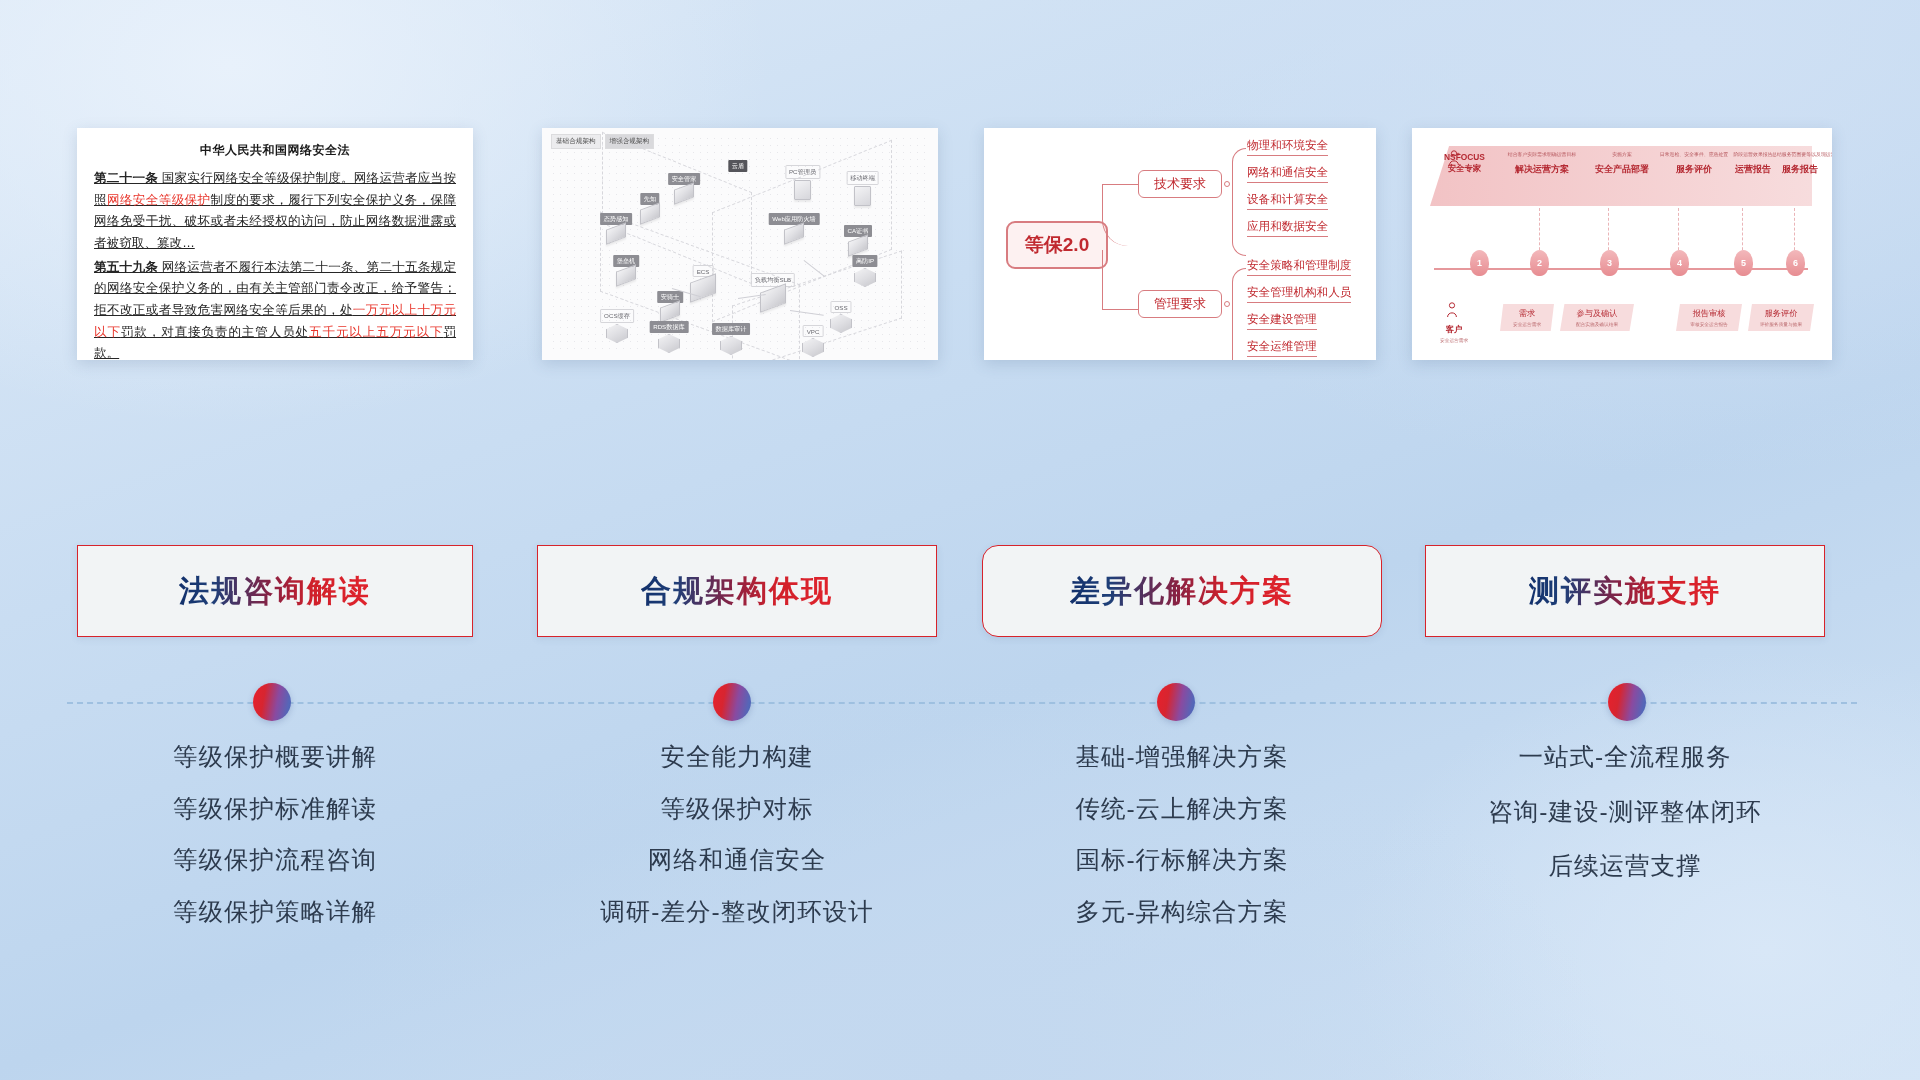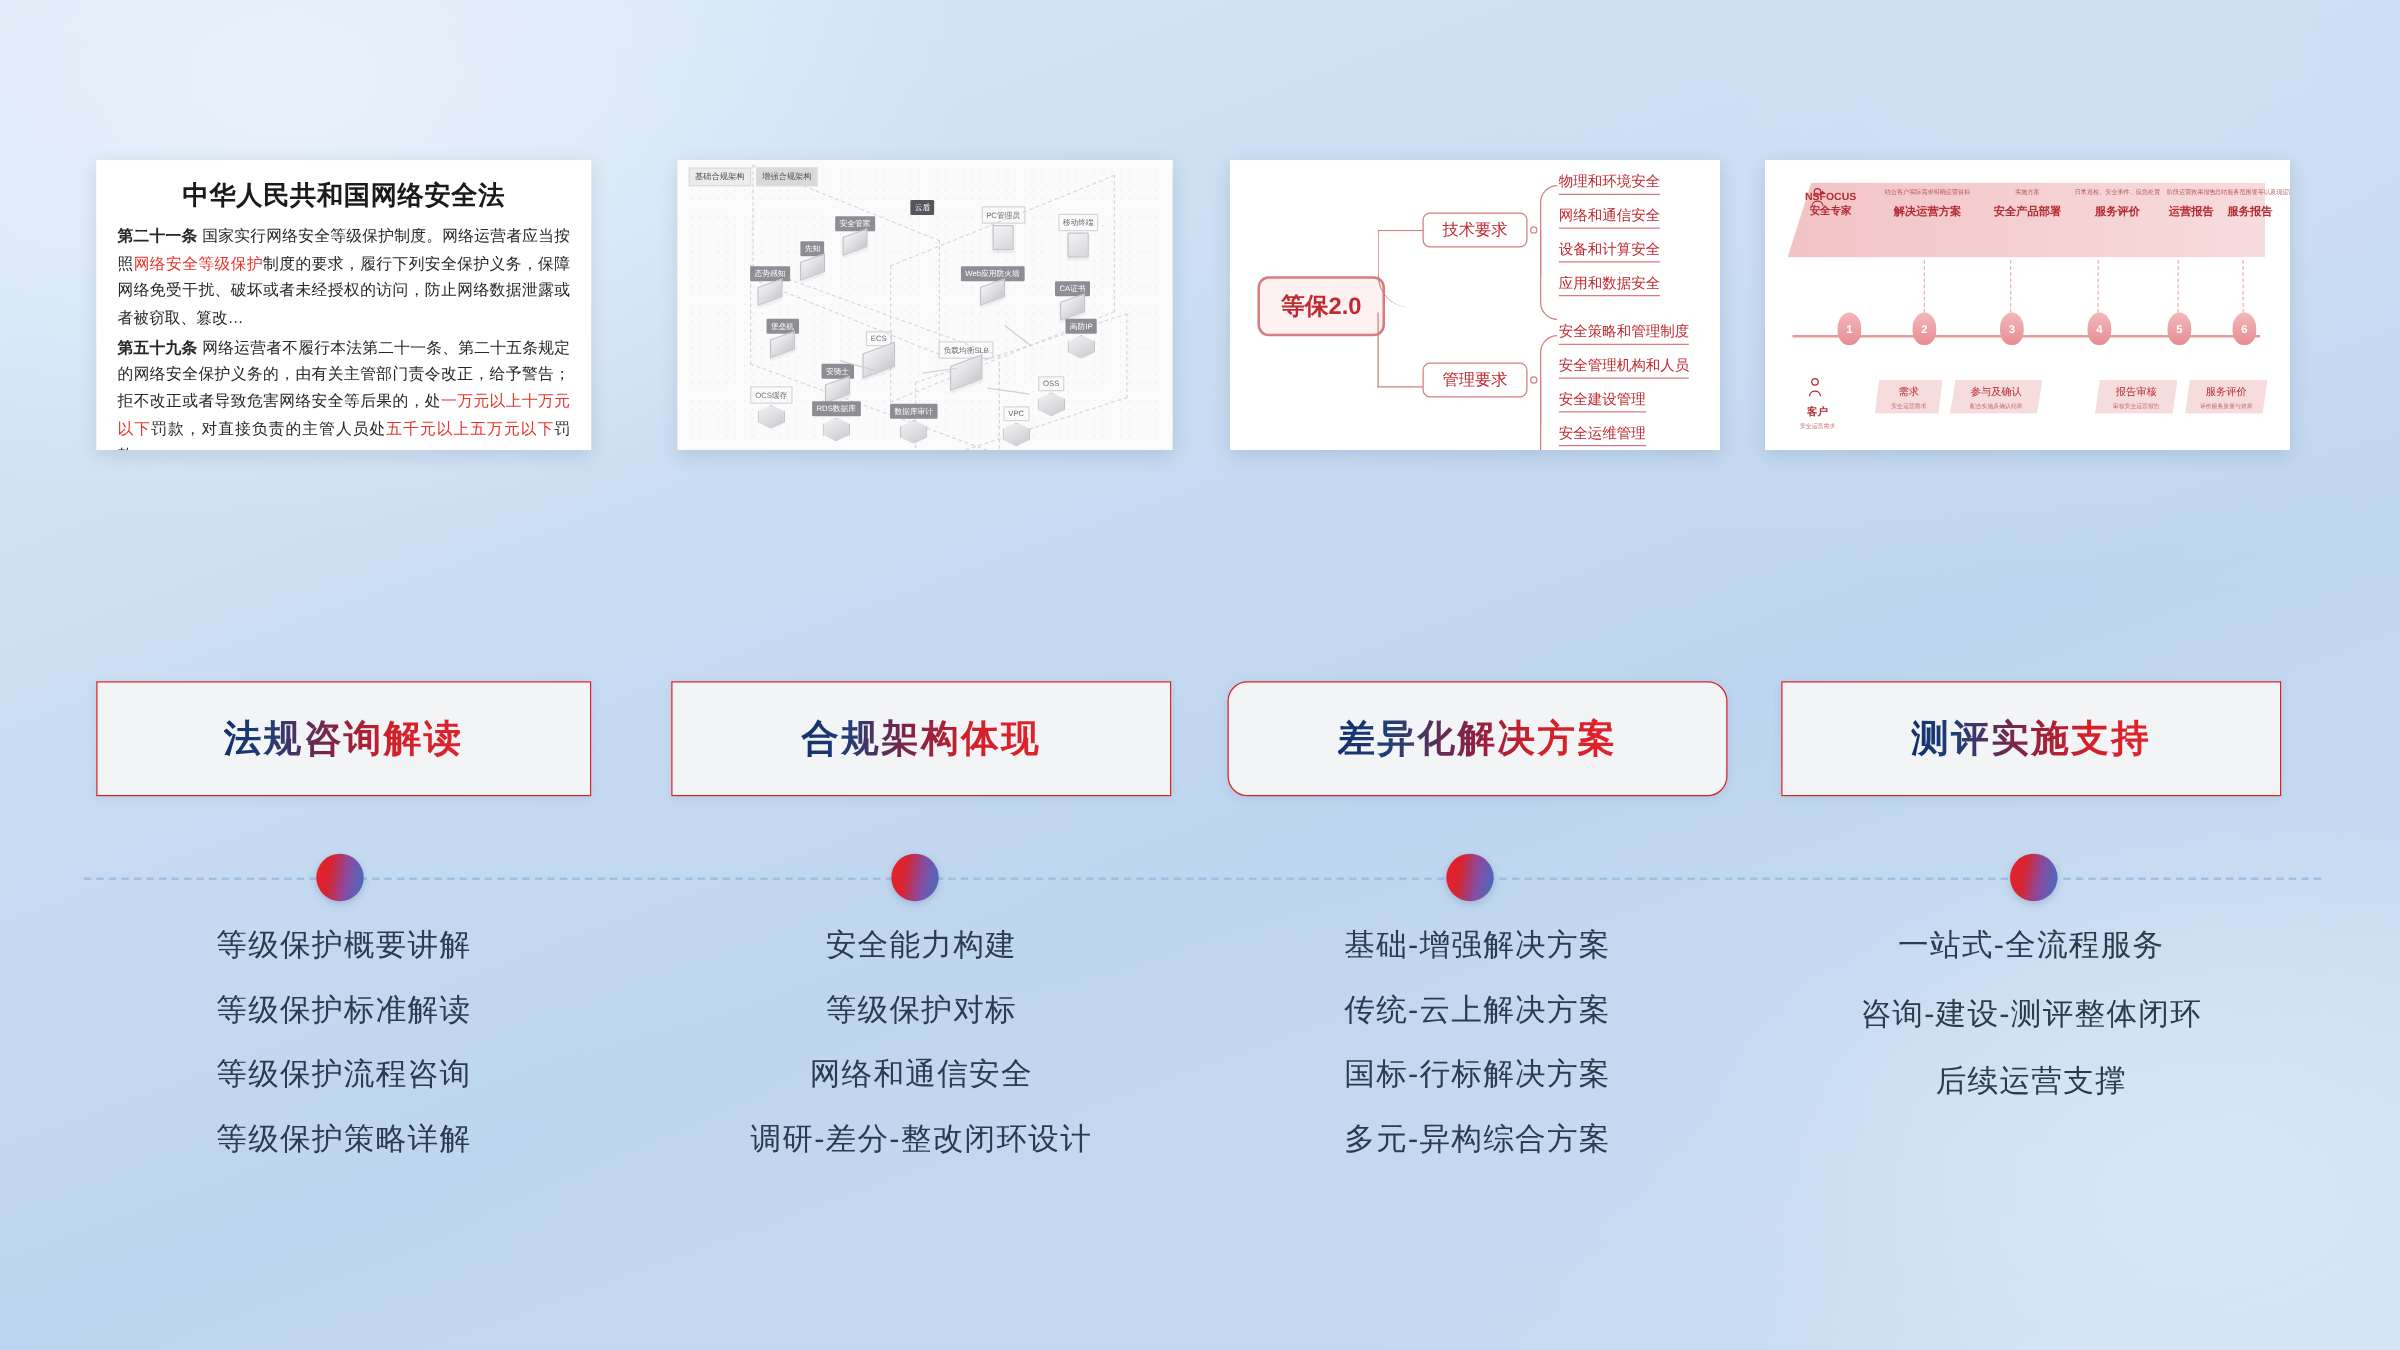--- a/index.html
+++ b/index.html
@@ -24,26 +24,27 @@
     overflow:hidden;
   }
   .card.c1 { left:77px;  width:396px; }
   .card.c2 { left:542px; width:396px; }
   .card.c3 { left:984px; width:392px; }
   .card.c4 { left:1412px;width:420px; }
 
   
   .law { padding:14px 17px 10px 17px; }
   .law h1 {
-    text-align:center; font-size:21px; font-weight:700; color:#1a1a1a;
+    text-align:center; font-size:12px; font-weight:700; color:#1a1a1a;
     letter-spacing:.5px; margin-bottom:9px;
   }
   .law p {
     font-size:12.6px; line-height:1.72; color:#262626; text-align:justify;
     margin-bottom:2px;
+    text-decoration:underline;
   }
   .law b { font-weight:700; }
   .law .rd { color:#e8342a; }
 
   
   .arch { position:relative; width:100%; height:100%; background:#fbfbfc; }
   .arch .dotgrid {
     position:absolute; inset:7px 8px 8px 8px;
     background-image:radial-gradient(#e4e4e8 .7px, transparent .8px);
     background-size:7px 7px; opacity:.85;

